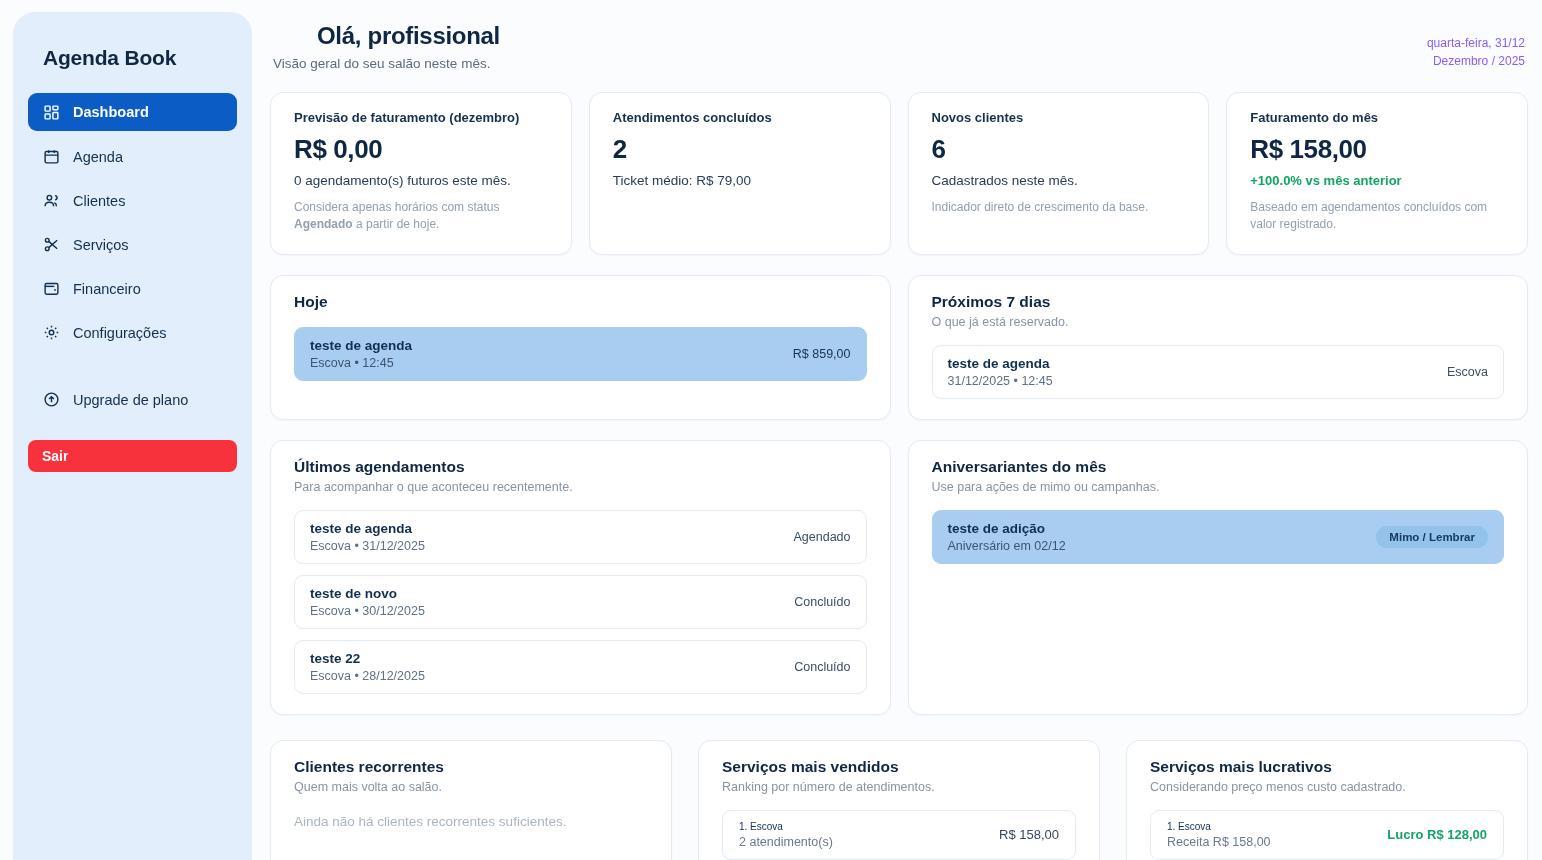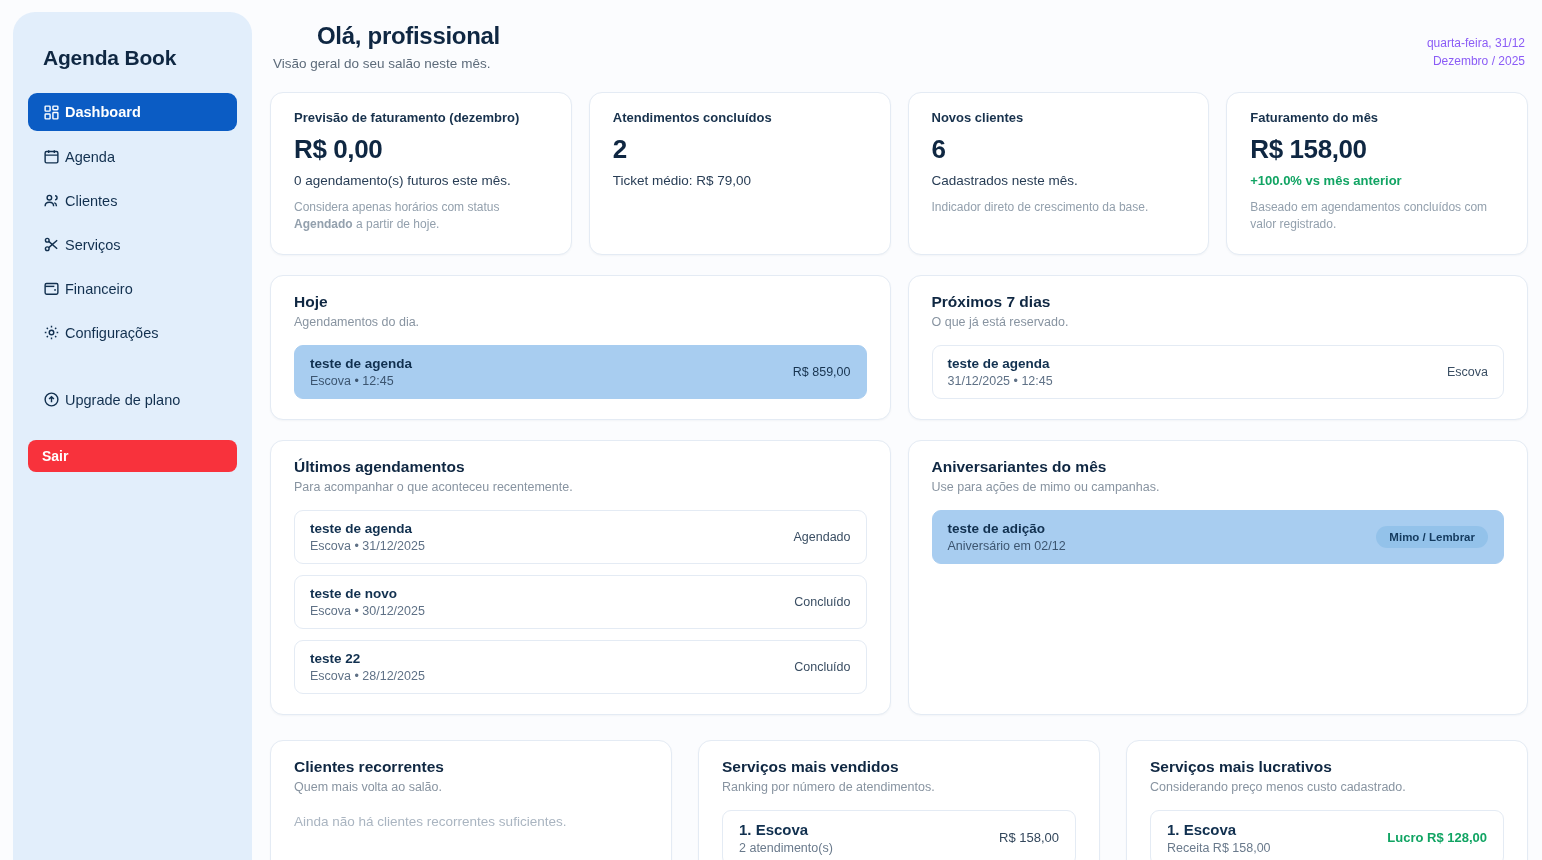--- a/index.html
+++ b/index.html
@@ -25,21 +25,21 @@
     font-size: 21px;
     font-weight: bold;
     color: #0f2742;
     letter-spacing: -0.2px;
     margin: 12px 0 0 15px;
   }
   .nav { margin-top: 23px; }
   .nav-item {
     display: flex;
     align-items: center;
-    gap: 5px;
+    gap: 13px;
     height: 37px;
     padding: 0 14px;
     border-radius: 9px;
     color: #12304f;
     font-size: 14.5px;
     cursor: pointer;
     margin-bottom: 7px;
   }
   .nav-item.active {
     background: #0b5cc4;
@@ -130,21 +130,21 @@
     white-space: nowrap;
     cursor: pointer;
   }
   .empty-note { font-size: 13.5px; color: #aab5c1; margin-top: 20px; }
 
   .rank-row {
     display: flex; align-items: center; justify-content: space-between;
     border: 1px solid #e4ebf4; border-radius: 9px;
     padding: 10px 16px; min-height: 48px; margin-top: 16px;
   }
-  .rank-name { font-size: 15px; font-weight: bold; color: #11304f; }
+  .rank-name { font-size: 10px; font-weight: normal; color: #11304f; }
   .rank-sub { font-size: 12.5px; color: #6a7a8c; margin-top: 3px; }
   .rank-val { font-size: 13px; color: #33475c; white-space: nowrap; }
   .rank-val.green { color: #11a463; font-weight: bold; }
 
   .h-today { min-height: 128px; }
   .h-latest { min-height: 240px; }
   .h-bottom { min-height: 133px; }
 </style>
 </head>
 <body>
@@ -275,21 +275,20 @@
       <div class="kpi-value">R$ 158,00</div>
       <div class="kpi-sub green">+100.0% vs mês anterior</div>
       <div class="kpi-note">Baseado em agendamentos concluídos com valor registrado.</div>
     </div>
   </section>
 
   <section class="grid2">
 
     <div class="card h-today">
       <div class="panel-title">Hoje</div>
-      <div class="panel-sub">Agendamentos do dia.</div>
       <div class="list">
         <div class="row hl">
           <div>
             <div class="row-main">teste de agenda</div>
             <div class="row-sub">Escova • 12:45</div>
           </div>
           <div class="row-right">R$ 859,00</div>
         </div>
       </div>
     </div>

